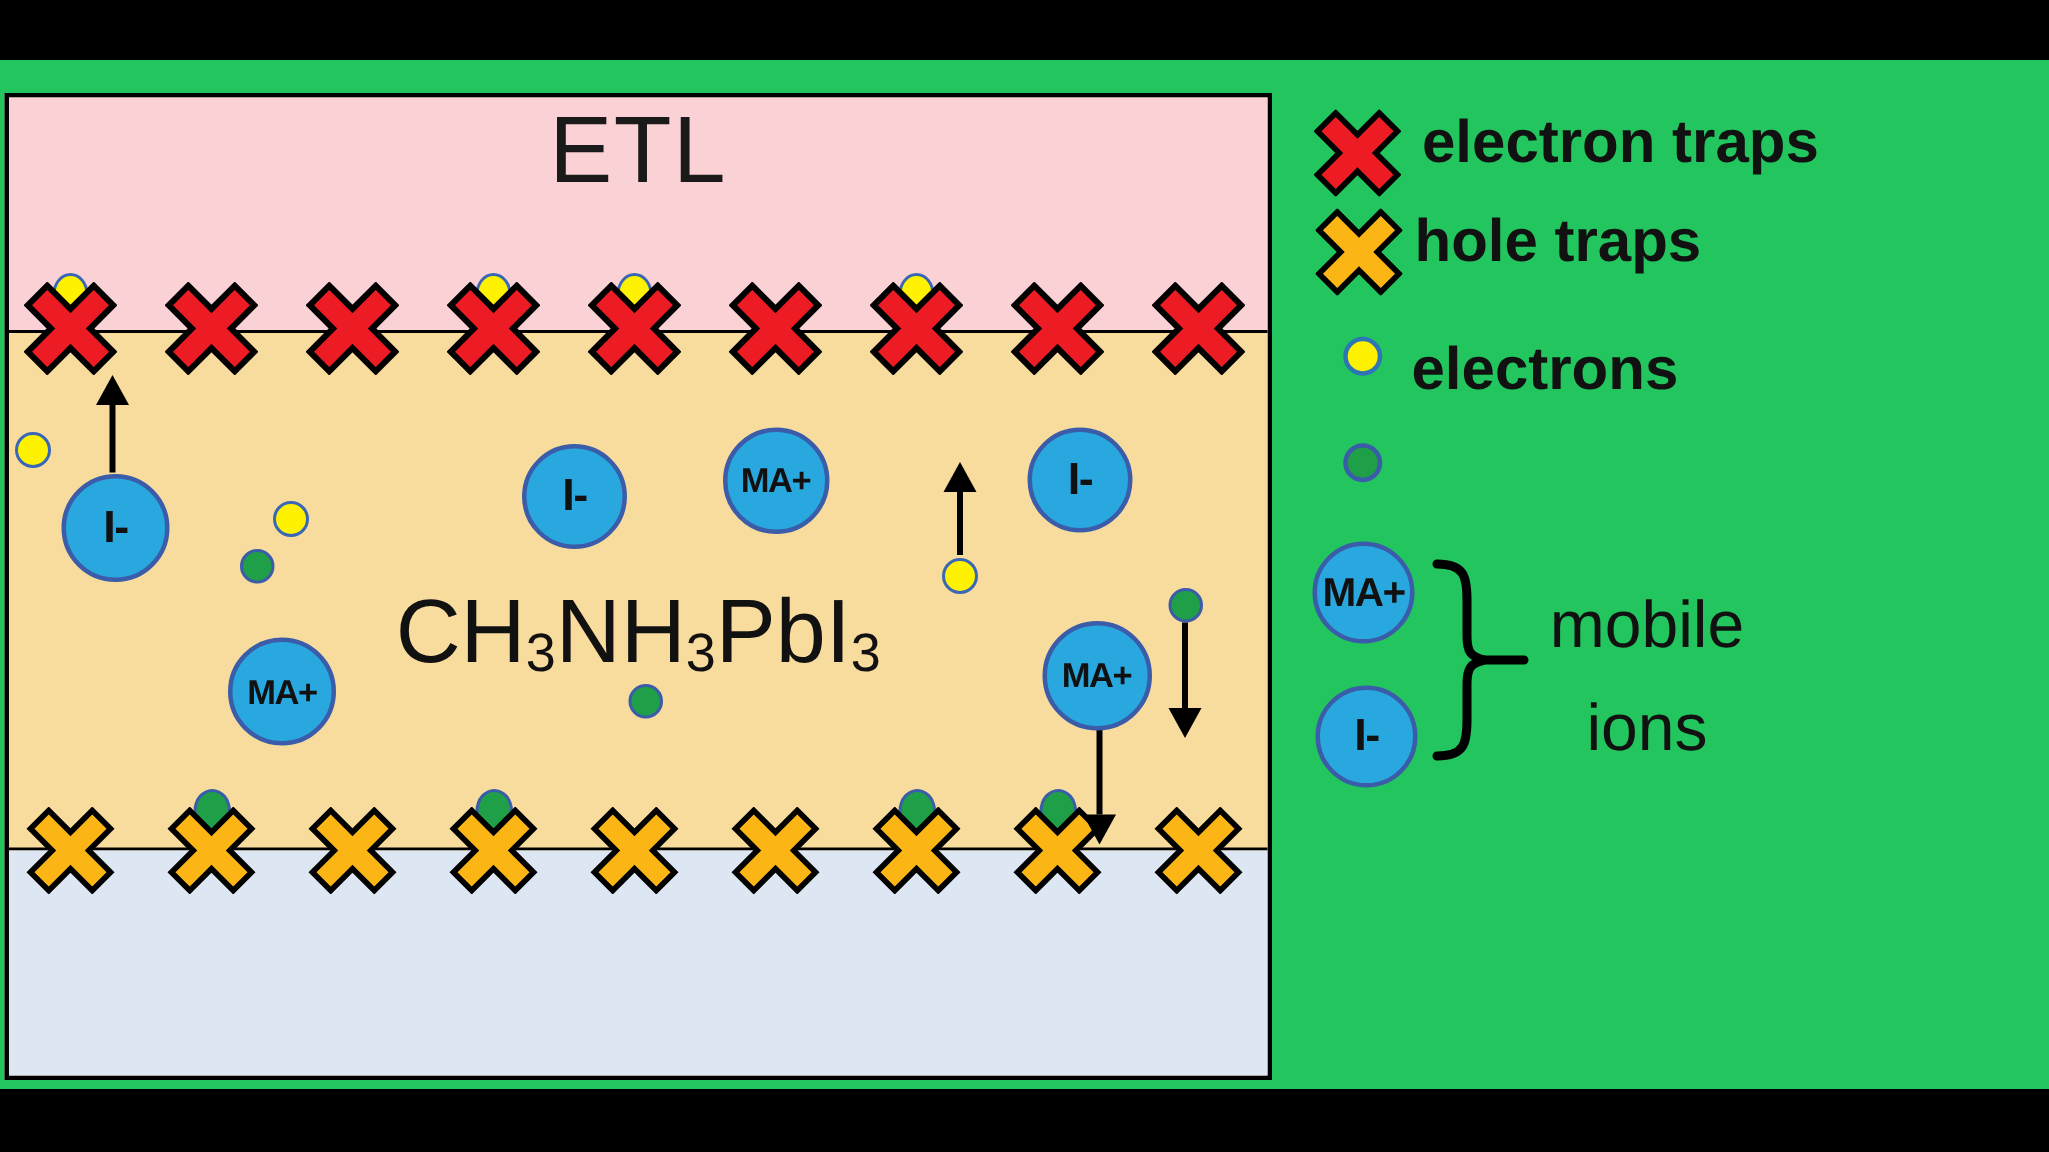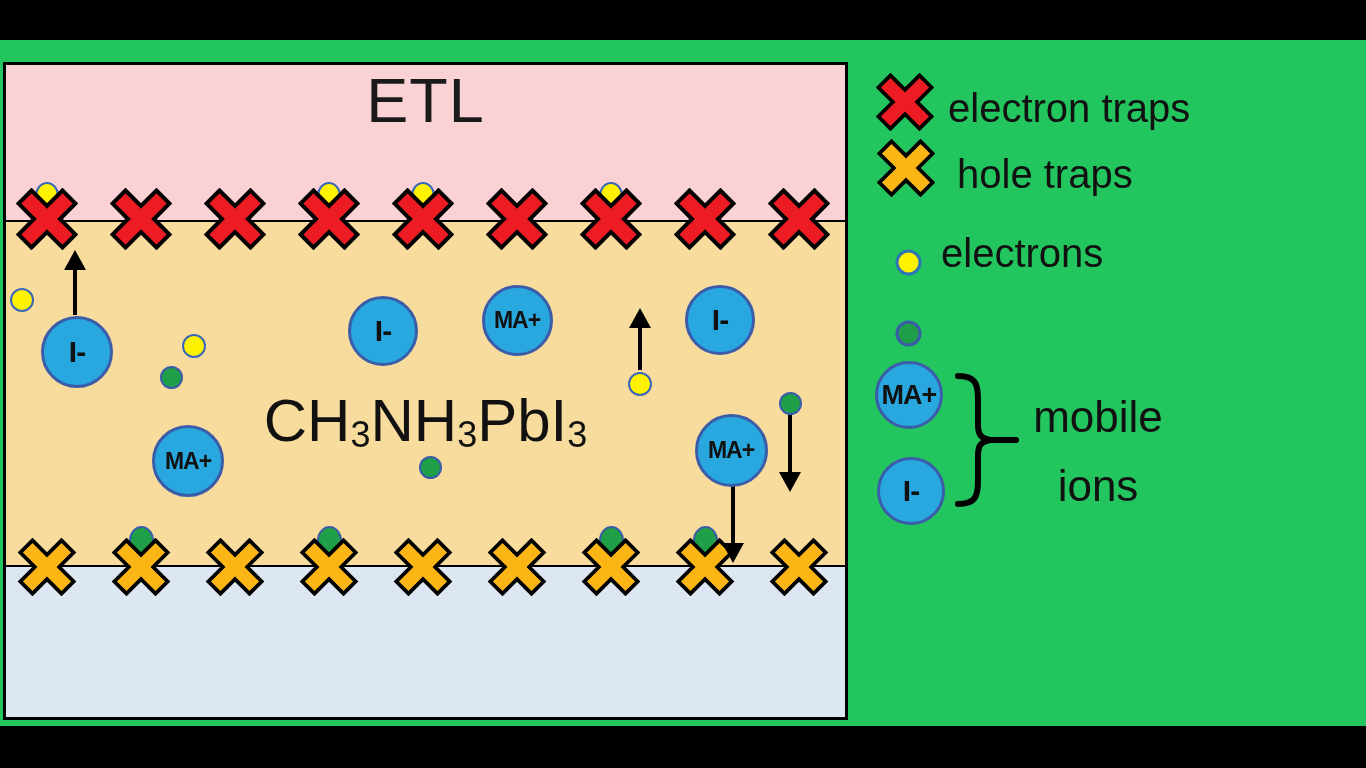--- a/index.html
+++ b/index.html
@@ -26,21 +26,21 @@
   .arrow{display:flex;flex-direction:column;align-items:center;}
   .ash{width:4px;flex:1;background:#000;}
   .ah{width:0;height:0;border-left:11px solid transparent;border-right:11px solid transparent;}
   .ah-up{border-bottom:20px solid #000;}
   .ah-down{border-top:20px solid #000;}
 
   .ion{border-radius:50%;background:#29a8e0;border:3px solid #3a5ca9;box-sizing:border-box;display:flex;align-items:center;justify-content:center;font-weight:bold;color:#111;}
   .ion-label{font-size:23px;letter-spacing:-1px;}
   .ion-label-big{font-size:30px;}
 
-  .legend-row{position:absolute;display:flex;align-items:flex-end;}
+  .legend-row{position:absolute;display:flex;align-items:flex-start;font-weight:bold;}
   .legend-label{font-size:40px;color:#111;white-space:nowrap;}
   .legend-ion{position:absolute;width:68px;height:68px;}
   .caption{position:absolute;width:160px;text-align:center;font-size:44px;color:#111;}
 </style>
 </head>
 <body>
 
 <div class="stage">
   <div class="band band-top"></div>
   <div class="band band-bottom"></div>
@@ -192,21 +192,21 @@
     <div class="legend-row" style="left:876px;top:73px;height:58px;">
       <svg width="58" height="58" viewBox="0 0 100 100">
           <polygon points="25,4 50,29 75,4 96,25 71,50 96,75 75,96 50,71 25,96 4,75 29,50 4,25" stroke="#000" stroke-width="6.5" fill="#ed1c24"></polygon>
         </svg>
       <span class="legend-label" style="margin-left:14px;">electron traps</span>
     </div>
     <div class="legend-row" style="left:877px;top:139px;height:58px;">
       <svg width="58" height="58" viewBox="0 0 100 100">
           <polygon points="25,4 50,29 75,4 96,25 71,50 96,75 75,96 50,71 25,96 4,75 29,50 4,25" stroke="#000" stroke-width="6.5" fill="#fbb615"></polygon>
         </svg>
-      <span class="legend-label" style="margin-left:22px;">hole traps</span>
+      <span class="legend-label" style="margin-left:8px;">hole traps</span>
     </div>
     <div class="legend-row" style="left:895px;top:224px;height:52px;">
       <svg width="27" height="27" viewBox="0 0 27 27">
           <circle cx="13.5" cy="13.5" r="11.5" stroke="#2e75b6" stroke-width="3" fill="#fff200"></circle>
         </svg>
       <span class="legend-label" style="margin-left:19px;">electrons</span>
     </div>
     <div class="legend-row" style="left:895px;top:295px;height:52px;">
       <svg width="27" height="27" viewBox="0 0 27 27">
           <circle cx="13.5" cy="13.5" r="11.5" stroke="#3a5ca9" stroke-width="3" fill="#1fa048"></circle>

